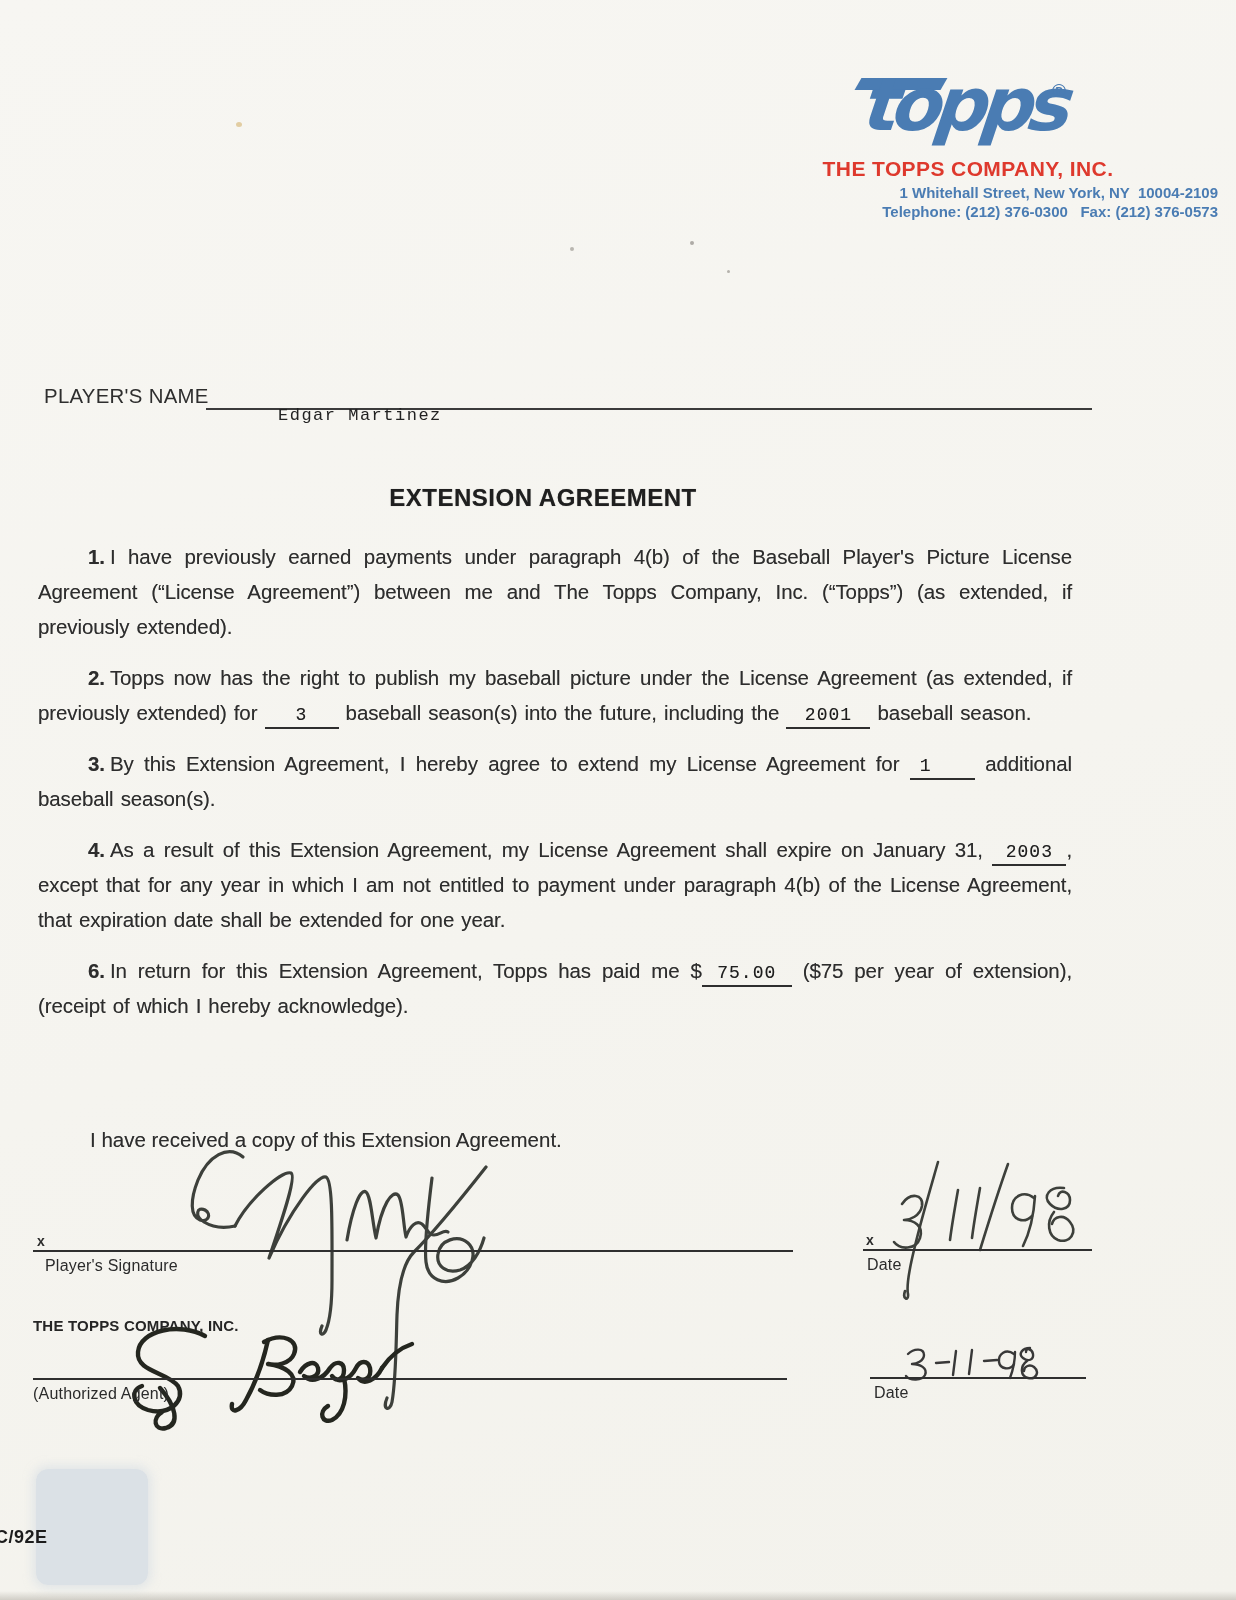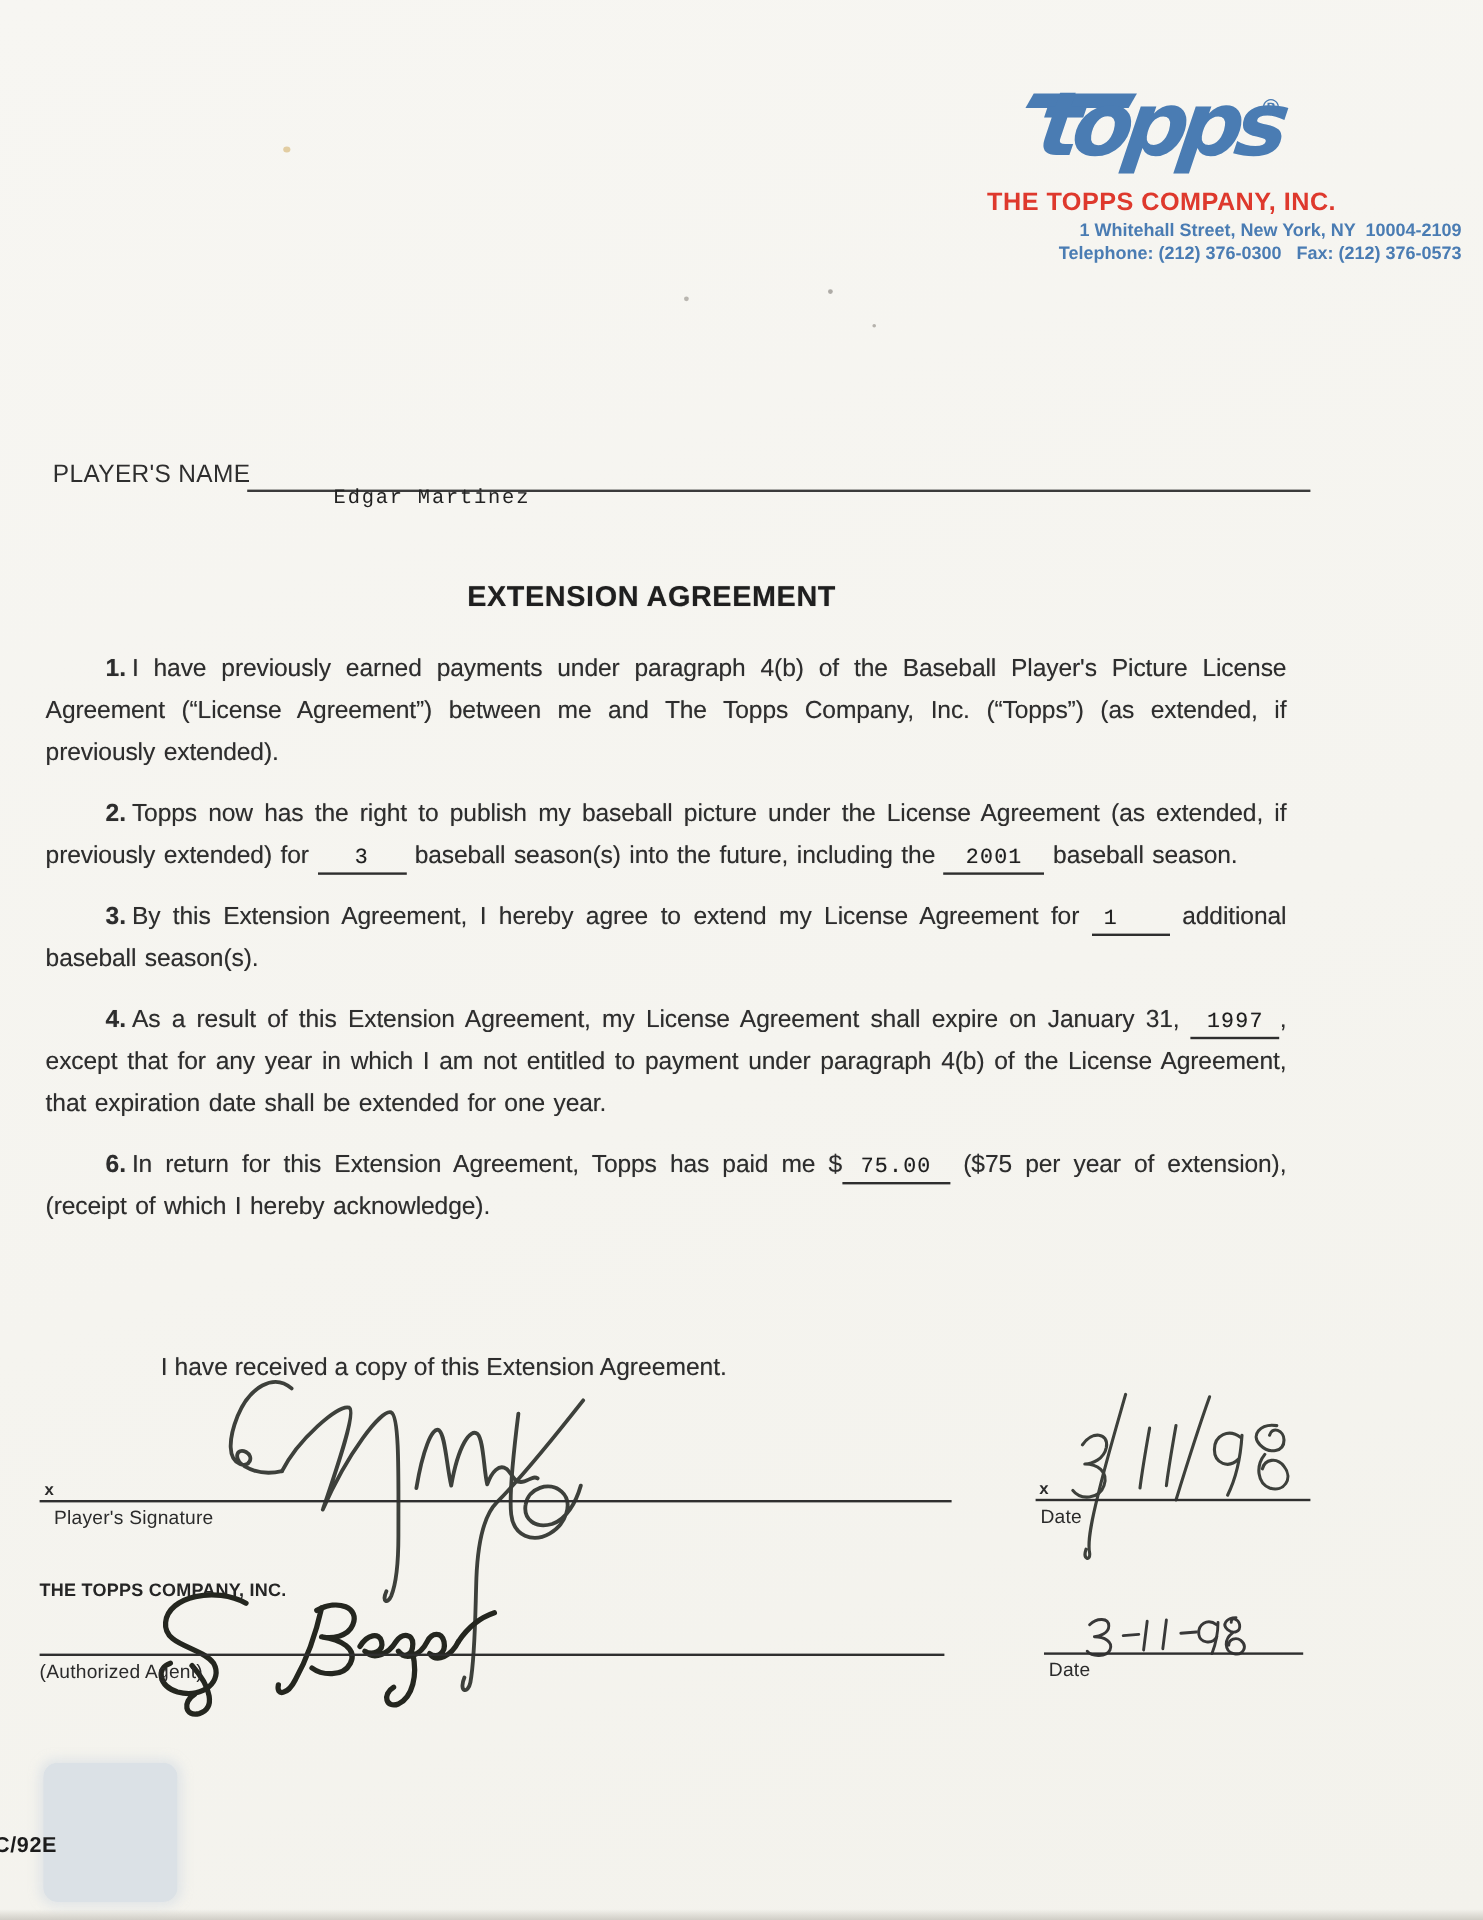--- a/index.html
+++ b/index.html
@@ -45,21 +45,21 @@
     text-shadow:0 0 .6px rgba(45,45,45,.45);
   }
   .num{font-weight:bold;margin-right:5px;}
   .fill{
     display:inline-block;font-family:"Liberation Mono",monospace;font-size:18px;
     line-height:23px;text-align:center;color:#1e1e1e;letter-spacing:1px;
     border-bottom:2px solid #2e2e2e;padding:0 5px;text-indent:0;
   }
   .fa{min-width:64px;} .fb{min-width:74px;} .fc{min-width:50px;text-align:left;padding-left:10px;}
   .fd{min-width:64px;} .fe{min-width:80px;}
-  .closing{position:absolute;left:90px;top:1128px;font-size:20.5px;color:#2d2d2d;text-shadow:0 0 .6px rgba(45,45,45,.45);margin-left:44px;}
+  .closing{position:absolute;left:90px;top:1128px;font-size:20.5px;color:#2d2d2d;text-shadow:0 0 .6px rgba(45,45,45,.45);}
   
   .sig-line{position:absolute;height:2px;background:#2f2f2f;}
   .l-player{left:33px;top:1250px;width:760px;}
   .l-pdate{left:863px;top:1249px;width:229px;}
   .l-agent{left:33px;top:1378px;width:754px;}
   .l-cdate{left:870px;top:1377px;width:216px;}
   .xmark{position:absolute;font-size:14px;font-weight:bold;color:#2b2b2b;}
   .x-player{left:37px;top:1233px;}
   .x-pdate{left:866px;top:1232px;}
   .sig-label{position:absolute;font-size:16px;color:#2b2b2b;letter-spacing:.2px;}
@@ -108,21 +108,21 @@
 
   <div class="title">EXTENSION AGREEMENT</div>
 
   <div class="body-copy">
     <p class="para"><span class="num">1.</span><span>I have previously earned payments under paragraph 4(b) of the Baseball Player's Picture License Agreement (“License Agreement”) between me and The Topps Company, Inc. (“Topps”) (as extended, if previously extended).</span></p>
 
     <p class="para"><span class="num">2.</span><span>Topps now has the right to publish my baseball picture under the License Agreement (as extended, if previously extended) for</span> <span class="fill fa">3</span> <span>baseball season(s) into the future, including the</span> <span class="fill fb">2001</span> <span>baseball season.</span></p>
 
     <p class="para"><span class="num">3.</span><span>By this Extension Agreement, I hereby agree to extend my License Agreement for</span> <span class="fill fc">1</span> <span>additional baseball season(s).</span></p>
 
-    <p class="para"><span class="num">4.</span><span>As a result of this Extension Agreement, my License Agreement shall expire on January 31,</span> <span class="fill fd">1997</span><span>, except that for any year in which I am not entitled to payment under paragraph 4(b) of the License Agreement, that expiration date shall be extended for one year.</span></p>
+    <p class="para"><span class="num">4.</span><span>As a result of this Extension Agreement, my License Agreement shall expire on January 31,</span> <span class="fill fd">2003</span><span>, except that for any year in which I am not entitled to payment under paragraph 4(b) of the License Agreement, that expiration date shall be extended for one year.</span></p>
 
 
     <p class="para"><span class="num">6.</span><span>In return for this Extension Agreement, Topps has paid me $</span><span class="fill fe">75.00</span> <span>($75 per year of extension), (receipt of which I hereby acknowledge).</span></p>
   </div>
 
   <div class="closing">I have received a copy of this Extension Agreement.</div>
 
   <svg class="sig-svg svg-psig" width="360" height="280" viewBox="0 0 360 280" role="img" aria-label="Edgar Martinez">
     <g fill="none" stroke="#3d403b" stroke-width="3.2" stroke-linecap="round" stroke-linejoin="round">
       <path d="M 93 17 C 78 4 58 16 48 40 C 40 60 40 76 50 80 C 58 83 62 74 55 70 C 47 66 44 76 54 82 C 64 88 76 88 85 86"></path>

